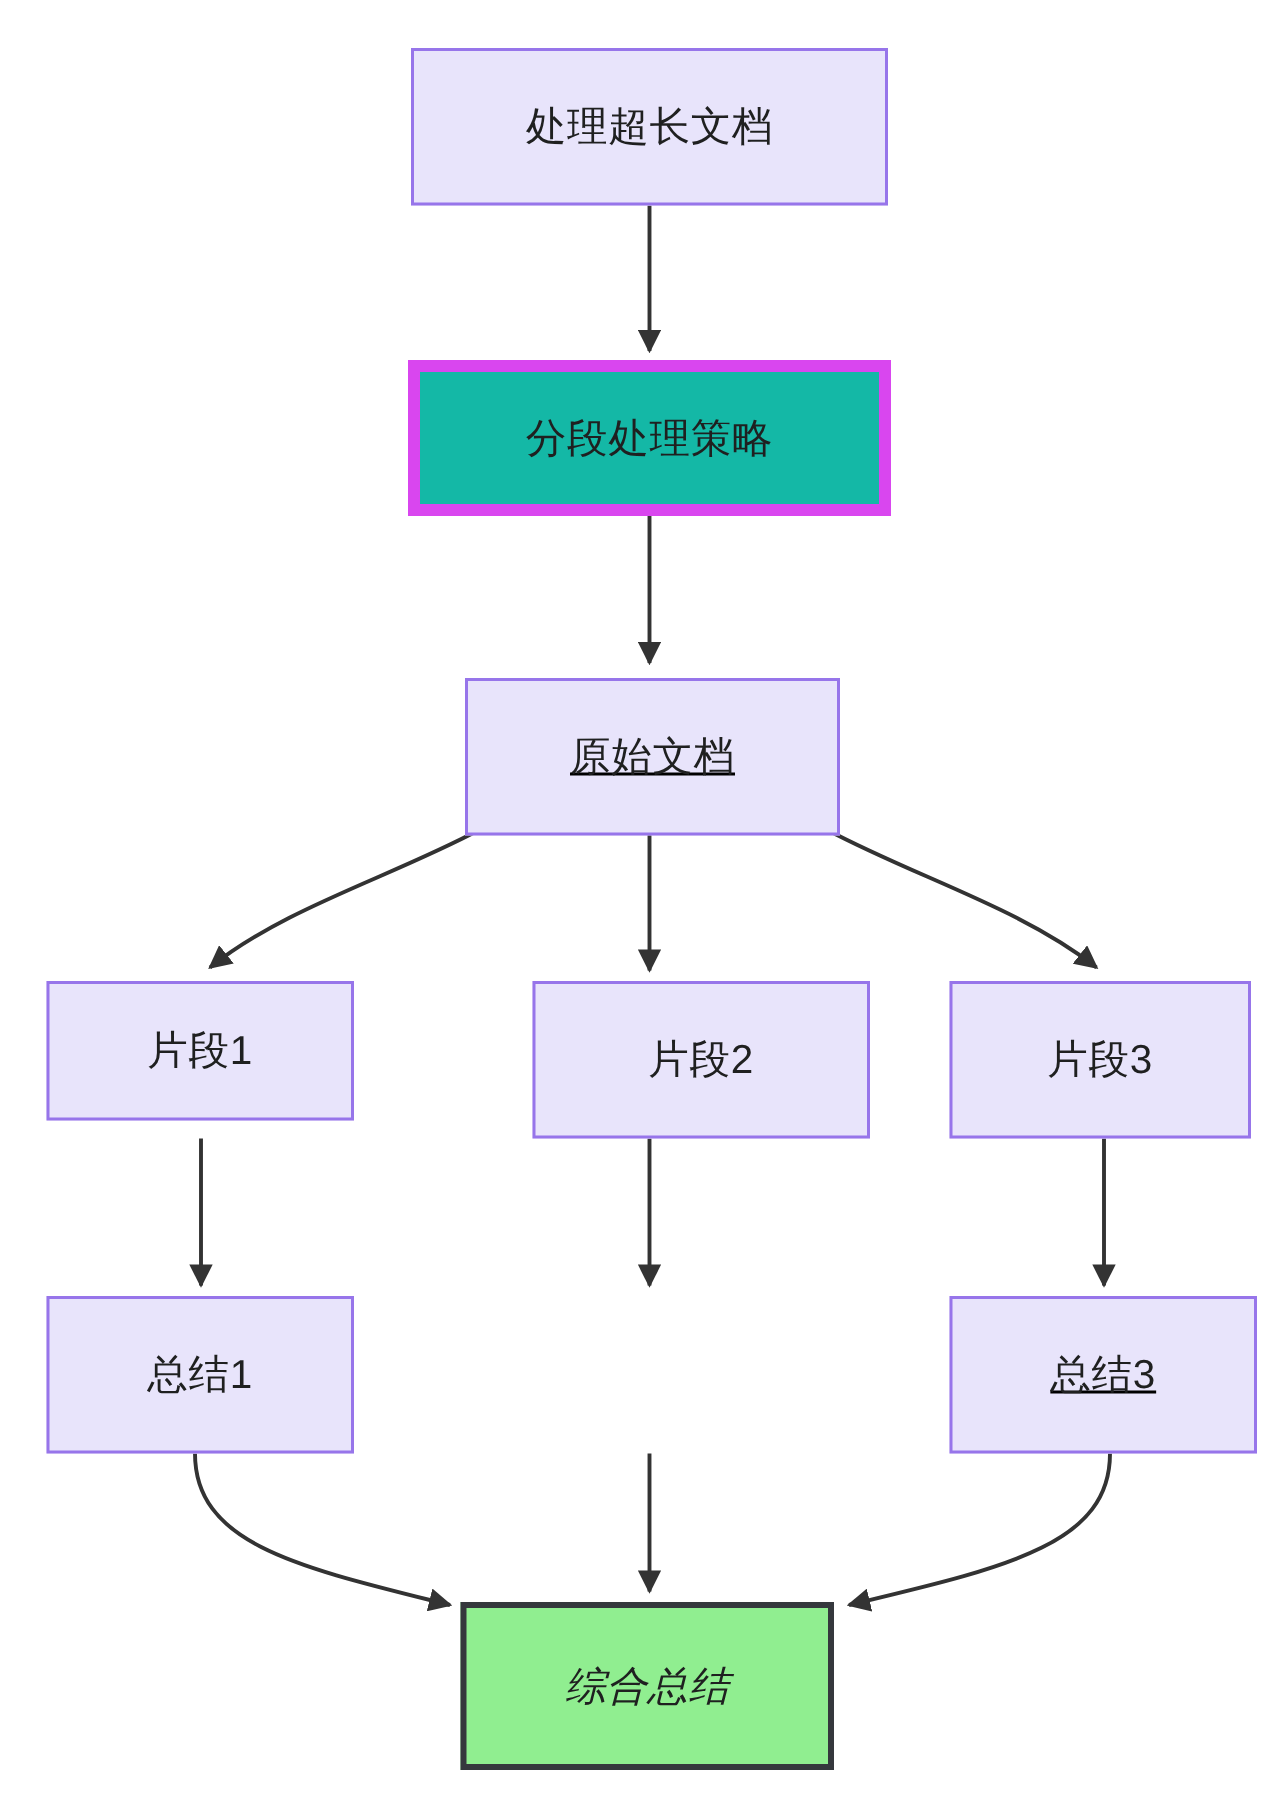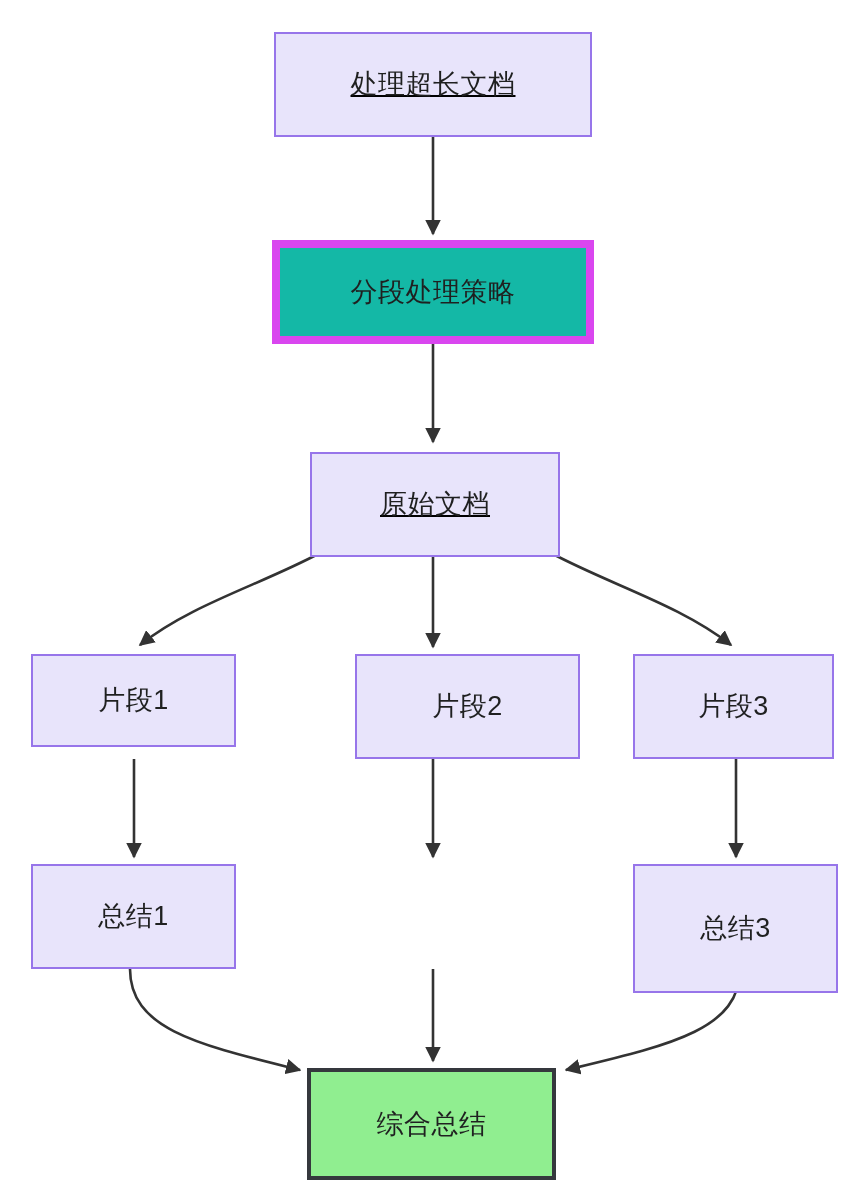--- a/index.html
+++ b/index.html
@@ -72,41 +72,41 @@
         <path d="M 551,553 C 611,585 680,605 731,645" marker-end="url(#arrow)"></path>
         <path d="M 134,759 L 134,857" marker-end="url(#arrow)"></path>
         <path d="M 433,759 L 433,857" marker-end="url(#arrow)"></path>
         <path d="M 736,759 L 736,857" marker-end="url(#arrow)"></path>
         <path d="M 130,969 C 130,1030 200,1045 300,1070" marker-end="url(#arrow)"></path>
         <path d="M 433,969 L 433,1061" marker-end="url(#arrow)"></path>
         <path d="M 740,969 C 740,1030 670,1045 566,1070" marker-end="url(#arrow)"></path>
       </g>
   </svg>
 
-  <div class="node style-default" style="left: 274px; top: 32px; width: 318px; height: 105px; text-decoration: underline;">
+  <div class="node style-default" style="left: 274px; top: 32px; width: 318px; height: 105px;">
     <span class="node-label">处理超长文档</span>
   </div>
   <div class="node style-highlight" style="left: 272px; top: 240px; width: 322px; height: 104px;">
     <span class="node-label">分段处理策略</span>
   </div>
   <div class="node style-default" style="left: 310px; top: 452px; width: 250px; height: 105px; text-decoration: underline;">
     <span class="node-label">原始文档</span>
   </div>
   <div class="node style-default" style="left: 31px; top: 654px; width: 205px; height: 93px;">
     <span class="node-label">片段1</span>
   </div>
   <div class="node style-default" style="left: 332px; top: 654px; width: 225px; height: 105px; margin-left: 23px;">
     <span class="node-label">片段2</span>
   </div>
   <div class="node style-default" style="left: 633px; top: 654px; width: 201px; height: 105px;">
     <span class="node-label">片段3</span>
   </div>
   <div class="node style-default" style="left: 31px; top: 864px; width: 205px; height: 105px;">
     <span class="node-label">总结1</span>
   </div>
-  <div class="node style-default" style="left: 633px; top: 864px; width: 205px; height: 129px;">
+  <div class="node style-default" style="left: 633px; top: 864px; width: 205px; height: 105px; text-decoration: underline;">
     <span class="node-label">总结3</span>
   </div>
-  <div class="node style-success" style="left: 307px; top: 1068px; width: 249px; height: 112px;">
+  <div class="node style-success" style="left: 307px; top: 1068px; width: 249px; height: 112px; font-style: italic;">
     <span class="node-label">综合总结</span>
   </div>
 
 </div>
 
 </body></html>

